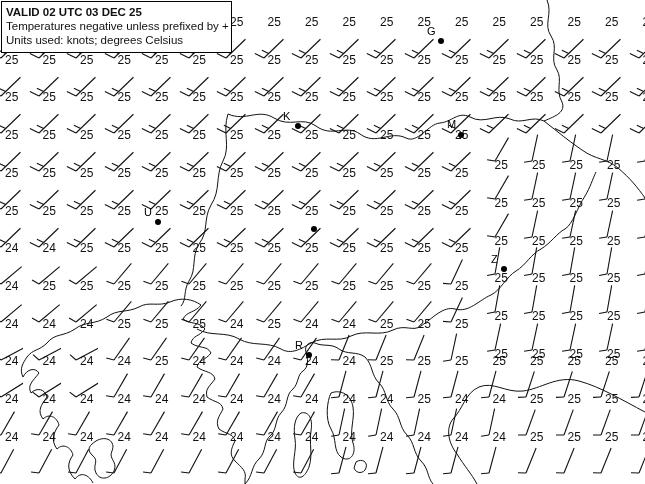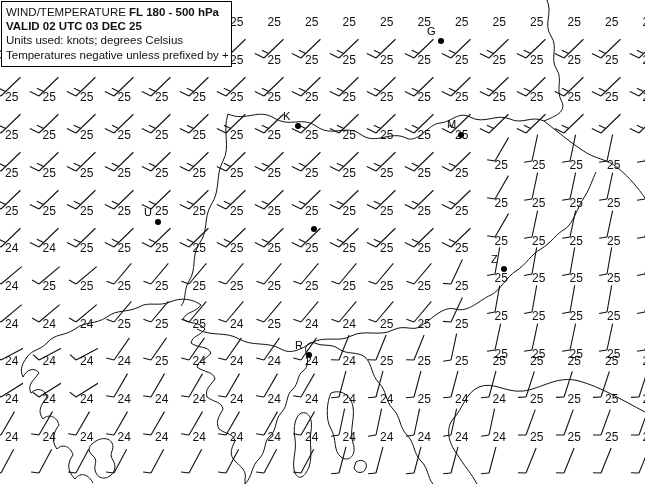--- a/index.html
+++ b/index.html
@@ -1686,20 +1686,19 @@
         <span class="dot" style="left: 501px; top: 266px;"></span>
         <span class="letter" style="left: 491px; top: 254px;">Z</span>
       </div>
       <div class="station">
         <span class="dot" style="left: 306px; top: 352px;"></span>
         <span class="letter" style="left: 295px; top: 340px;">R</span>
       </div>
     </div>
 
   <div id="info-box" class="panel">
-    <div class="nowrap"><span>WIND/TEMPERATURE </span><b>FL 180 - 500 hPa</b></div>
     <div class="nowrap"><b>VALID 02 UTC 03 DEC 25</b></div>
+    <div class="nowrap">Temperatures negative unless prefixed by +</div>
     <div class="nowrap">Units used: knots; degrees Celsius</div>
-    <div class="nowrap">Temperatures negative unless prefixed by +</div>
   </div>
 
 
 </div>
 
 </body></html>

